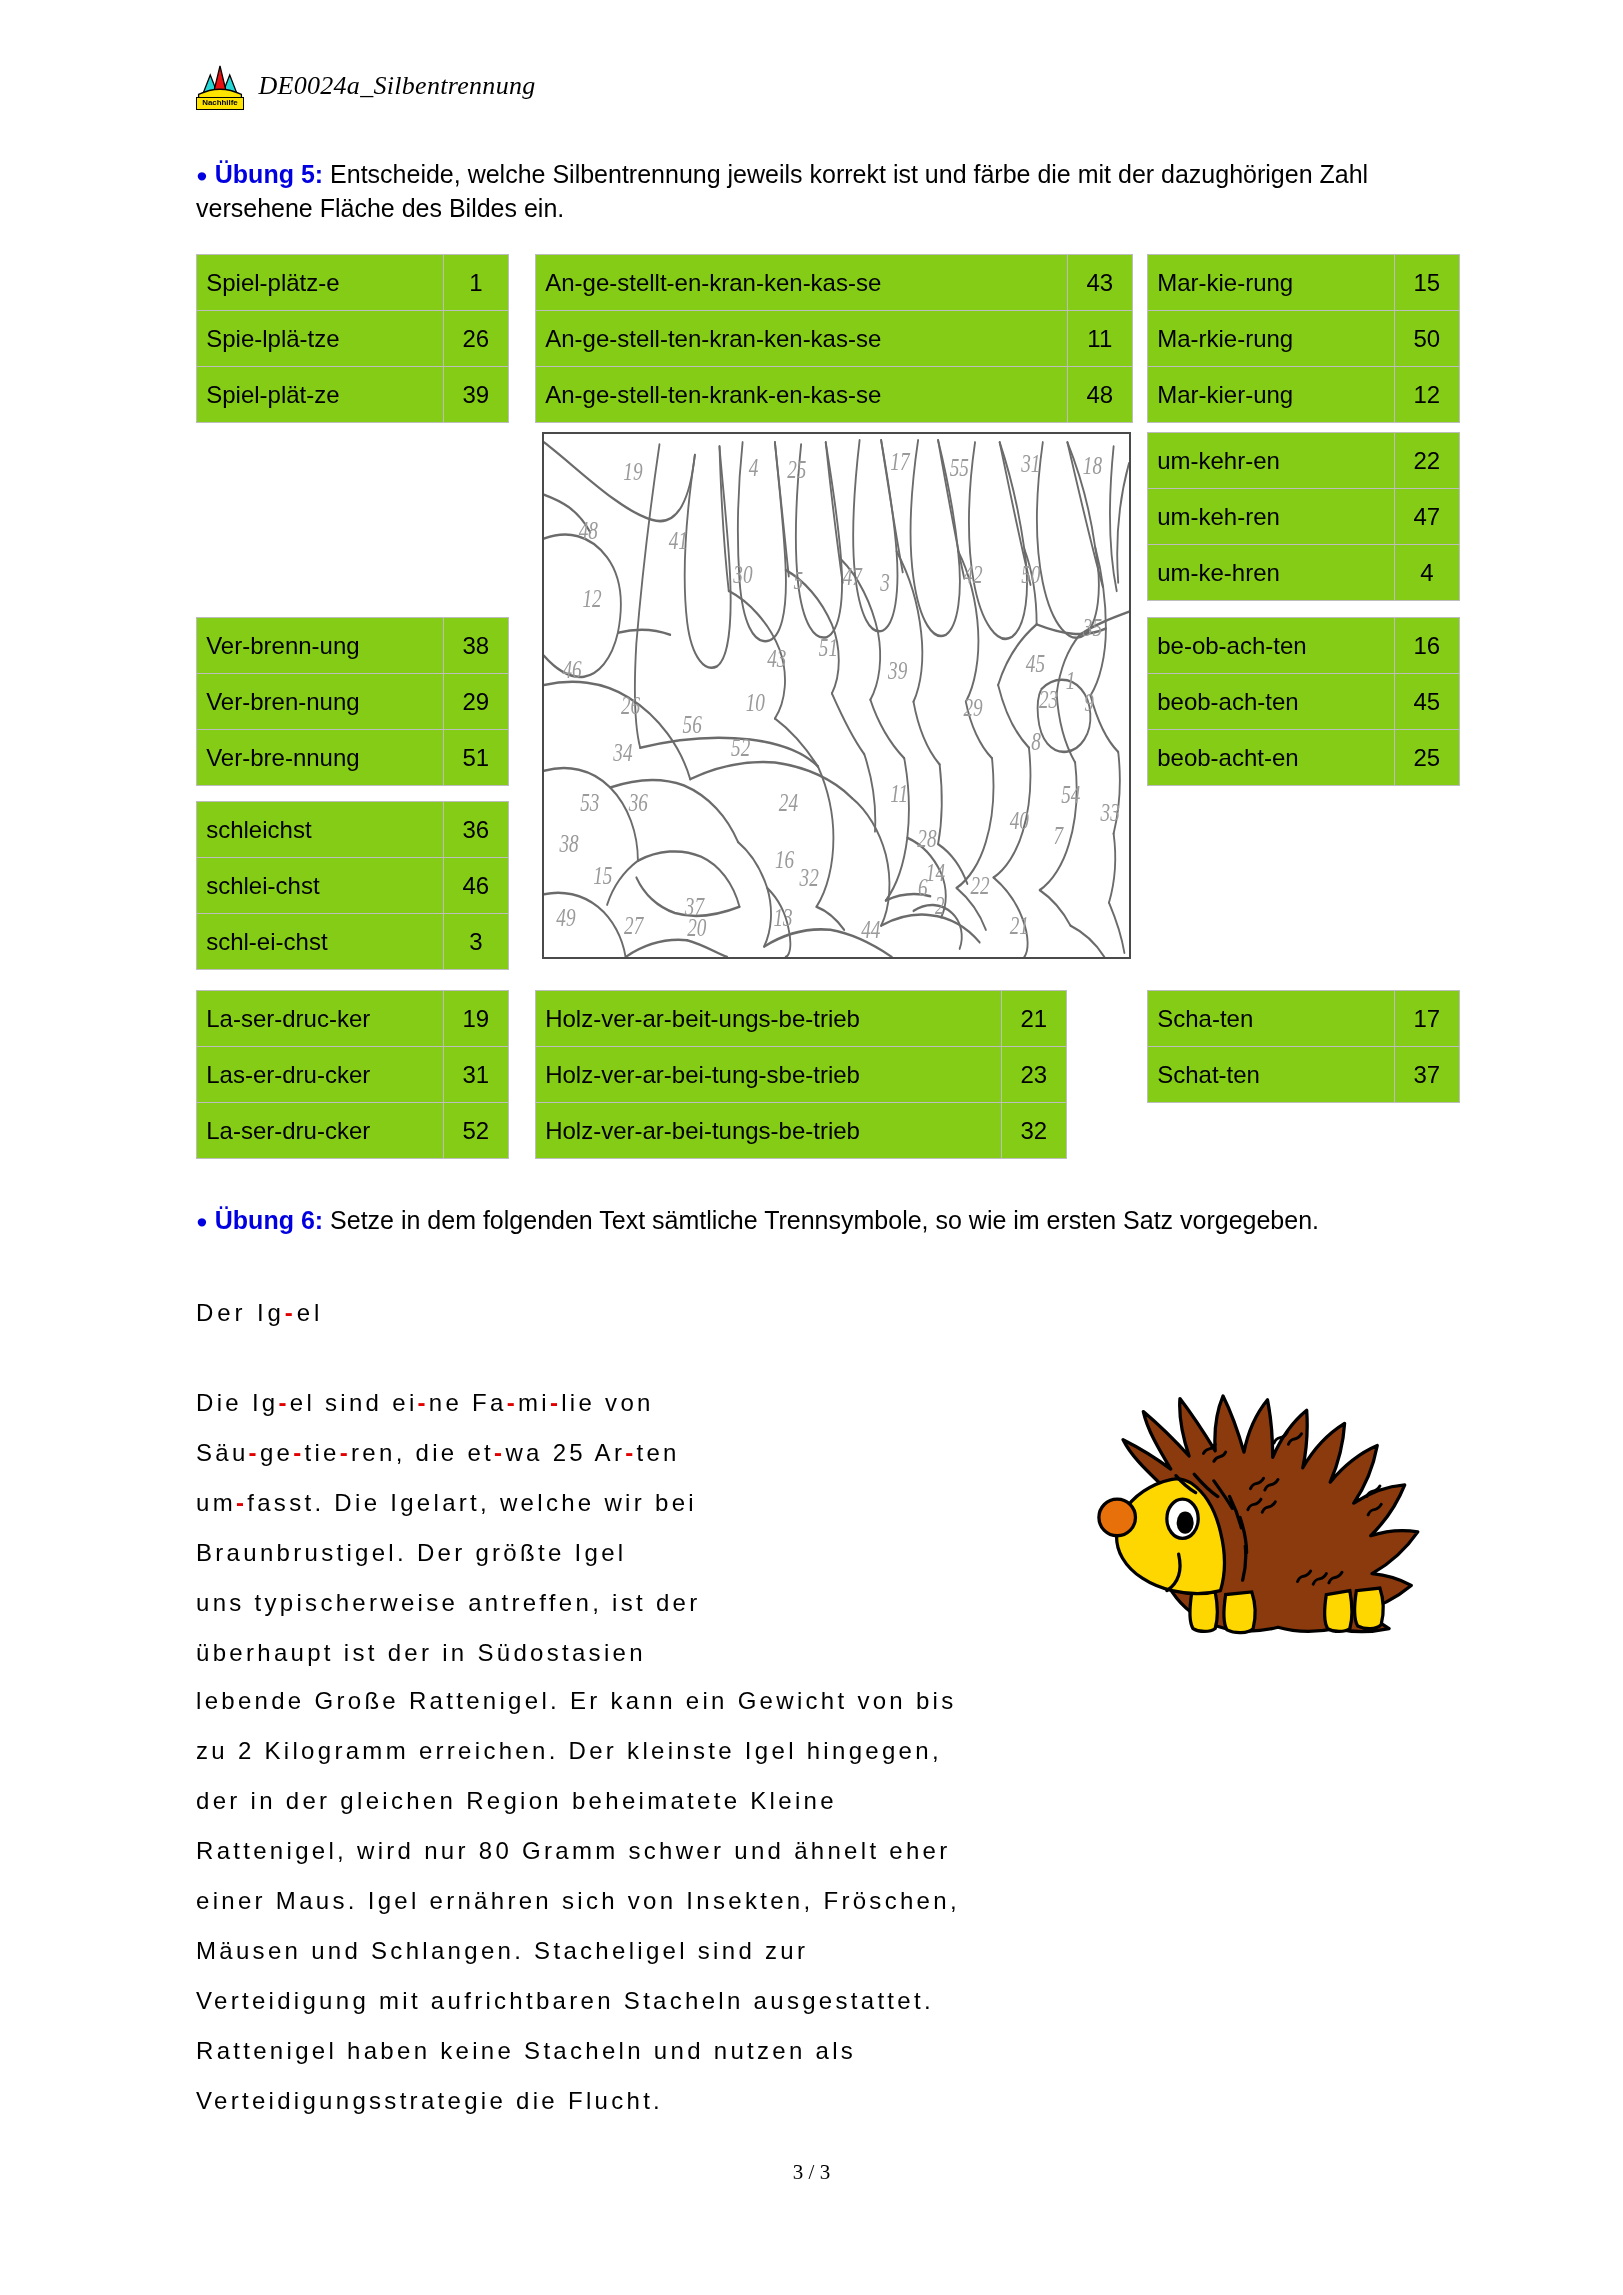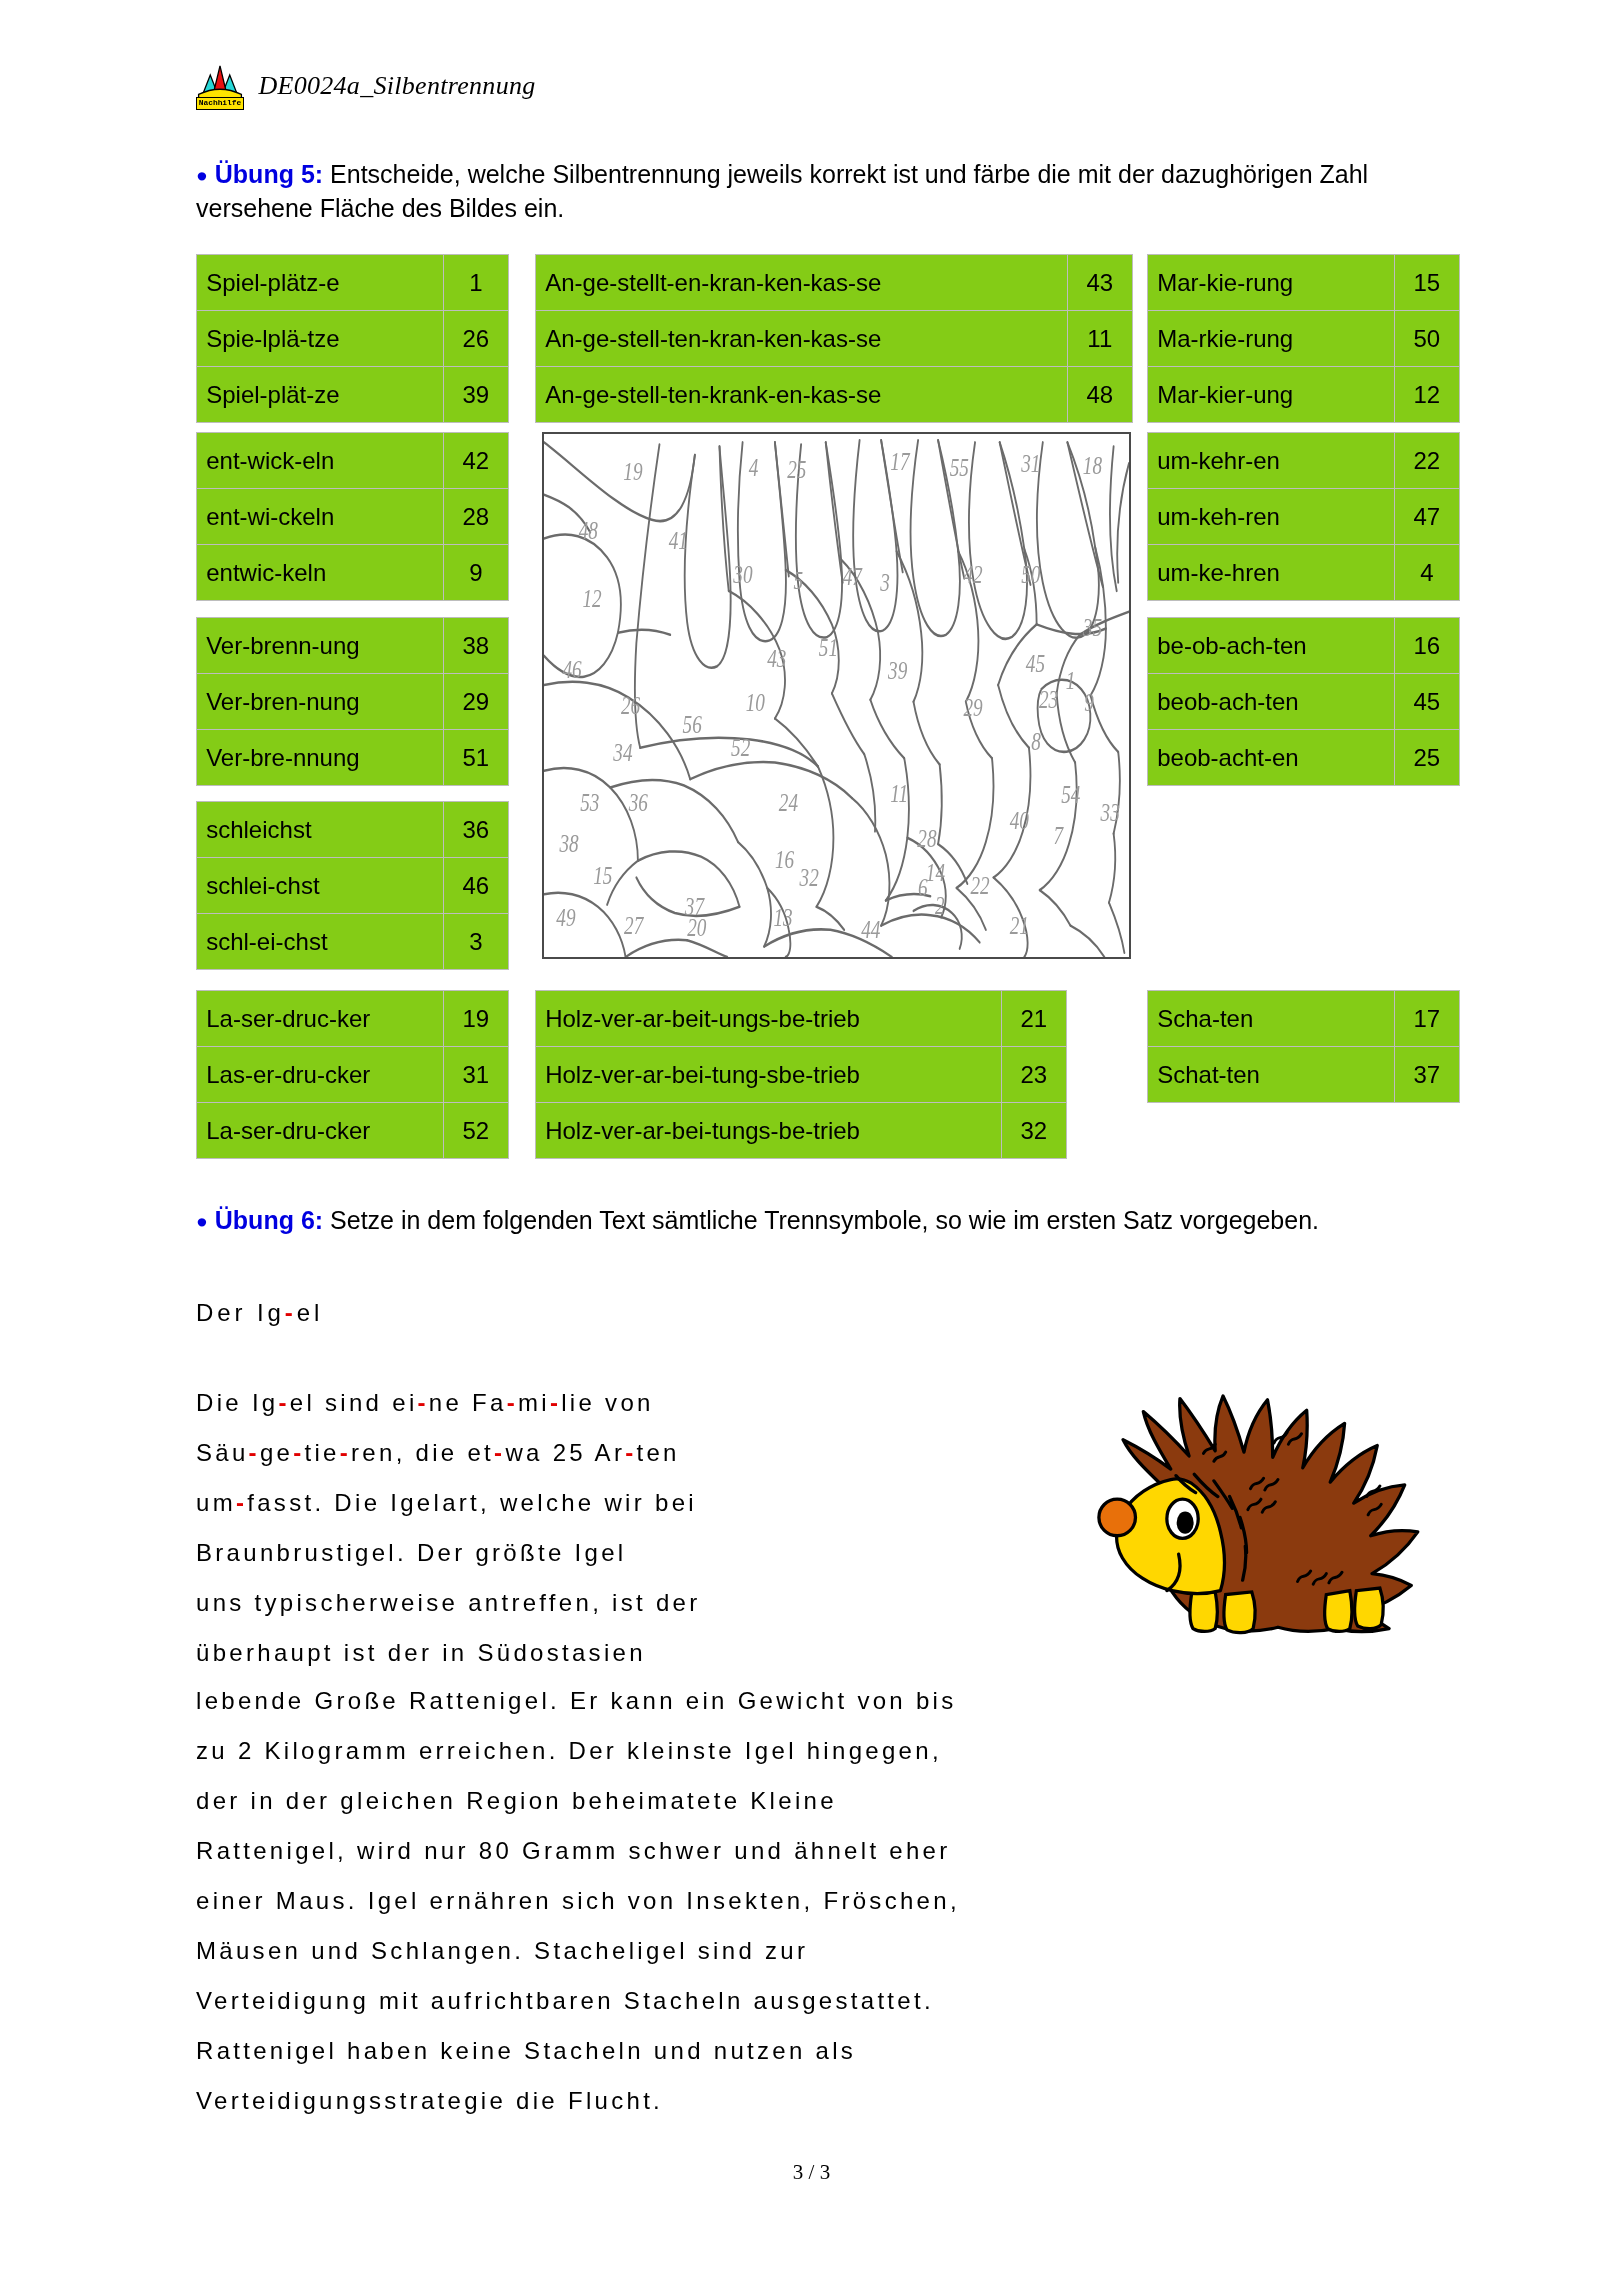--- a/index.html
+++ b/index.html
@@ -11,21 +11,21 @@
     overflow:hidden;
   }
   .page { position:absolute; left:0; top:0; width:1623px; height:2295px; }
 
   
   .header { position:absolute; left:196px; top:62px; display:flex; align-items:center; gap:14.4px; }
   .logo { width:48px; height:48px; position:relative; }
   .logo .lbl {
     position:absolute; left:0; bottom:0; width:48px; height:13px;
     background:#FFE400; border:1.3px solid #000; box-sizing:border-box;
-    font-family:Liberation Mono, monospace; font-size:7.9px; font-weight:bold;
+    font-family:Liberation Sans, sans-serif; font-size:7.9px; font-weight:bold;
     text-align:center; line-height:10.5px; color:#000;
   }
   .doc-title {
     font-family:"Liberation Serif", serif; font-style:italic;
     font-size:26px; letter-spacing:0.3px; color:#000; white-space:nowrap;
   }
 
   
   .ex-head { position:absolute; width:1263px; font-size:25px; line-height:1.36; }
   .bullet { color:#0000E0; font-size:19.6px; vertical-align:1.3px; }
@@ -123,36 +123,20 @@
       <td class="w">Ma-rkie-rung</td>
       <td class="n">50</td>
         </tr>
     <tr>
       <td class="w">Mar-kier-ung</td>
       <td class="n">12</td>
         </tr>
   </tbody>
     </table>
 
-  <table class="tbl" style="left:196px; top:432px; width:313px;">
-    <tbody>
-        <tr>
-      <td class="w">ent-wick-eln</td>
-      <td class="n">42</td>
-        </tr>
-    <tr>
-      <td class="w">ent-wi-ckeln</td>
-      <td class="n">28</td>
-        </tr>
-    <tr>
-      <td class="w">entwic-keln</td>
-      <td class="n">9</td>
-        </tr>
-  </tbody>
-    </table>
 
   <table class="tbl" style="left:196px; top:617px; width:313px;">
     <tbody>
         <tr>
       <td class="w">Ver-brenn-ung</td>
       <td class="n">38</td>
         </tr>
     <tr>
       <td class="w">Ver-bren-nung</td>
       <td class="n">29</td>

